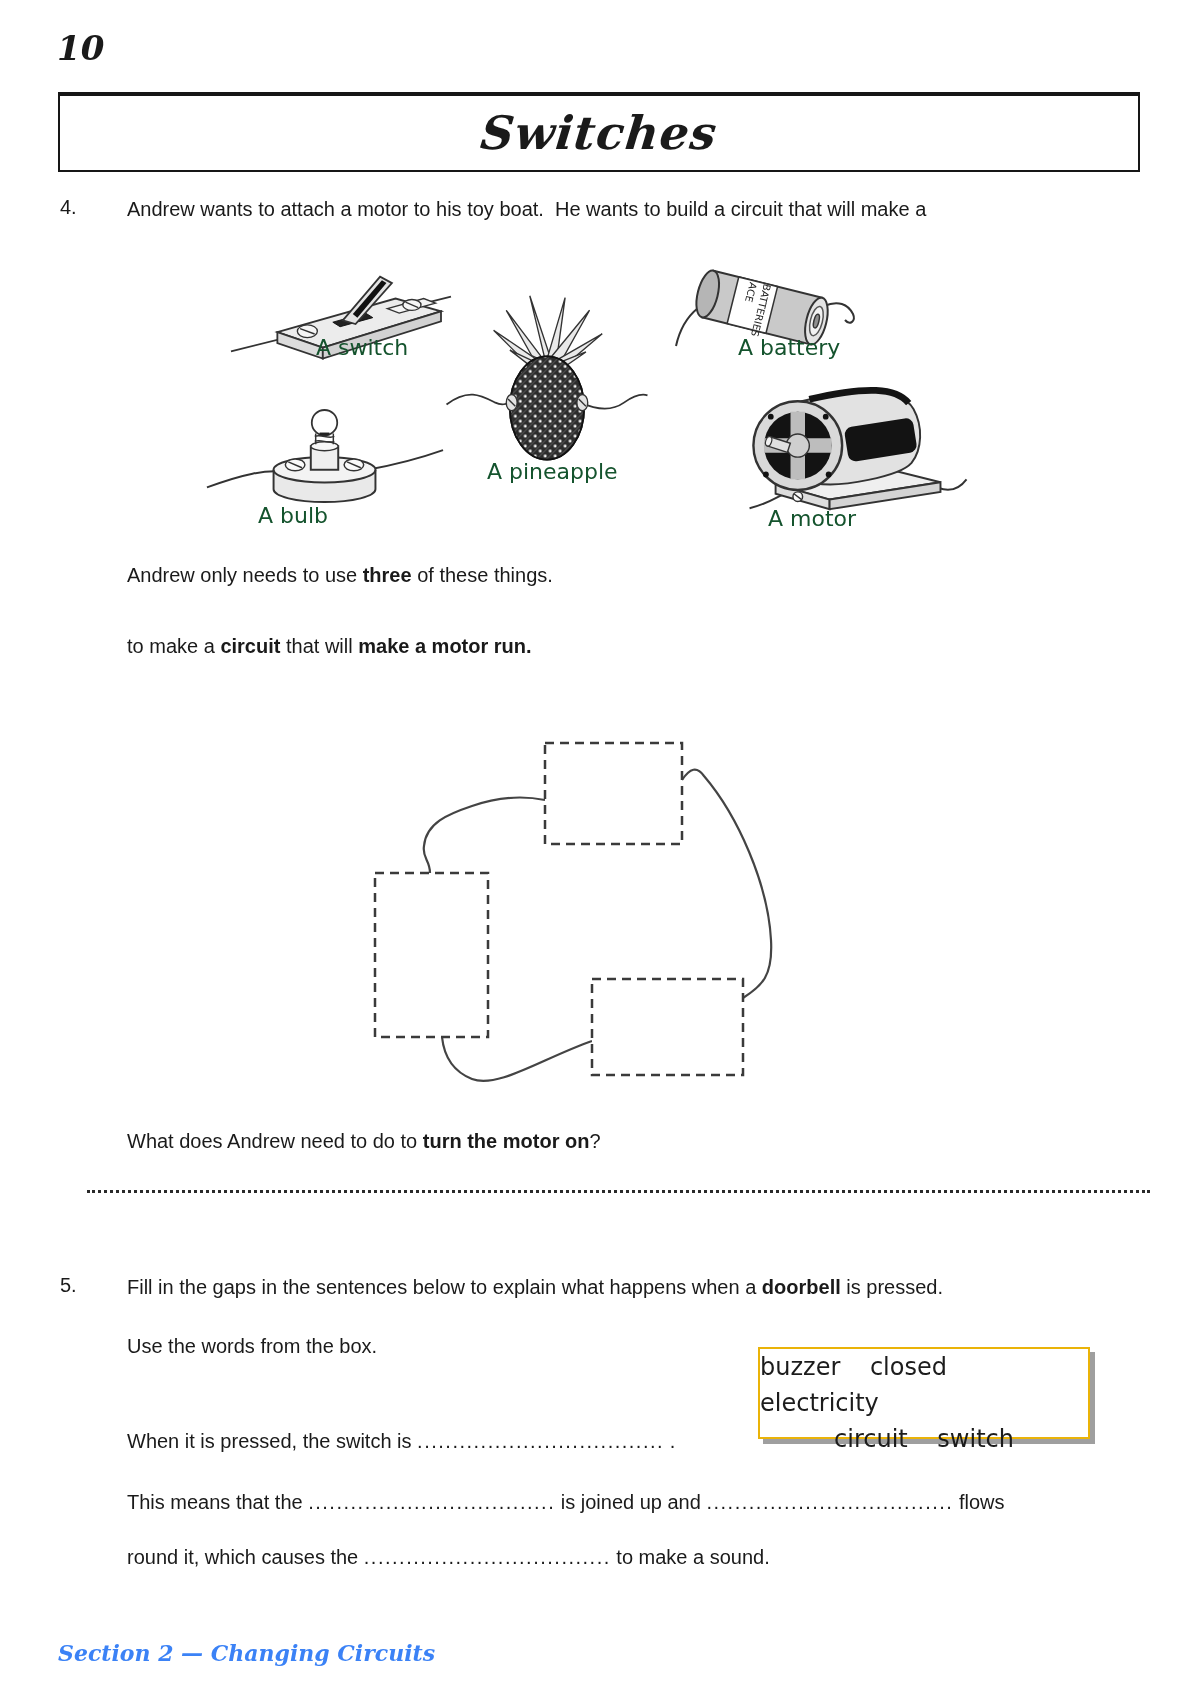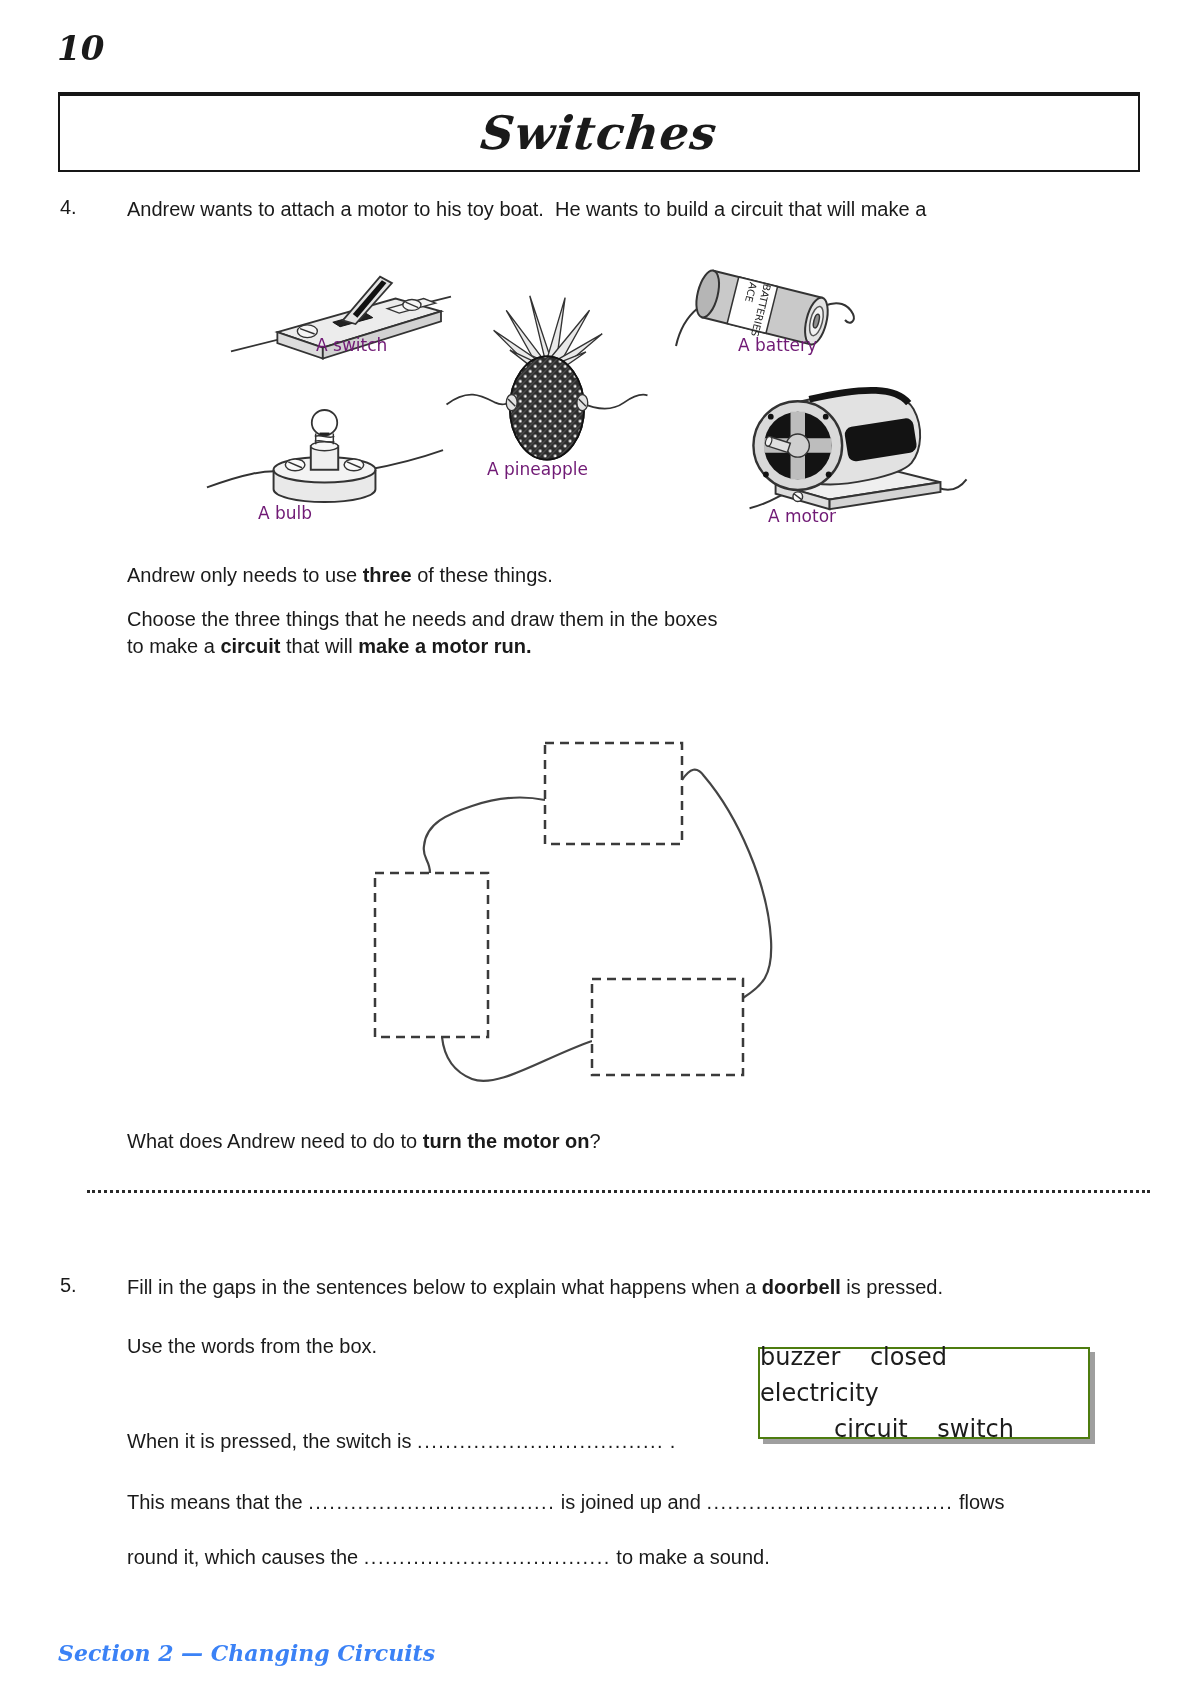--- a/index.html
+++ b/index.html
@@ -2,30 +2,30 @@
 <html><head>
 <meta charset="utf-8">
 <style>
   html,body{margin:0;padding:0;background:#888;}
   #page{position:relative;width:1200px;height:1698px;background:#ffffff;margin:0 auto;
         font-family:"Liberation Sans",sans-serif;color:#1a1a1a;overflow:hidden;}
   .abs{position:absolute;}
   .line{white-space:pre;font-size:20px;line-height:27px;color:#1a1a1a;}
   .b{font-weight:bold;}
   .qnum{font-size:20px;font-weight:normal;}
-  .hand{font-family:"DejaVu Sans",sans-serif;font-size:17px;color:#701a75;}
+  .hand{font-family:"DejaVu Sans",sans-serif;font-size:22px;color:#14532d;}
   #page-number{font-family:"DejaVu Serif",serif;font-style:italic;font-weight:bold;font-size:34px;}
   #title-box{left:58px;top:92px;width:1078px;height:74px;border:2px solid #161616;border-top-width:4px;
              display:flex;align-items:center;justify-content:center;}
   #title-text{font-family:"DejaVu Serif",serif;font-style:italic;font-weight:bold;font-size:46px;
               letter-spacing:1px;transform:skewX(-6deg);}
   .dotline{border-bottom:3px dotted #2a2a2a;}
   .blank{letter-spacing:1.5px;}
-  #word-box{left:758px;top:1347px;width:328px;height:88px;border:2px solid #4d7c0f;background:#fff;
-            box-shadow:5px 5px 0 #9f9f9f;display:flex;flex-direction:column;align-items:center;justify-content:center;}
+  #word-box{left:758px;top:1347px;width:328px;height:88px;border:2px solid #eab308;background:#fff;
+            box-shadow:5px 5px 0 #9f9f9f;display:flex;flex-direction:column;align-items:center;}
   .word-line{font-family:"DejaVu Sans",sans-serif;font-size:24px;color:#1c1c1c;word-spacing:22px;line-height:36px;}
   .footer{font-family:"DejaVu Serif",serif;font-style:italic;font-weight:bold;font-size:22px;color:#3b82f6;}
   svg{display:block;overflow:visible;}
 </style>
 </head>
 <body>
 
 <div id="page">
 
   <div id="page-number" class="abs" style="left:57px;top:28px;">10</div>
@@ -147,21 +147,20 @@
       <circle cx="107" cy="38" r="3" fill="#111"></circle>
       <circle cx="45" cy="98" r="3" fill="#111"></circle>
       <circle cx="110" cy="98" r="3" fill="#111"></circle>
       <circle cx="78" cy="121" r="5" fill="#fafafa" stroke="#333" stroke-width="1.5"></circle>
       <line x1="74" y1="118" x2="82" y2="124" stroke="#333" stroke-width="1.5"></line>
     </svg>
   </div>
   <div class="abs hand" style="left:768px;top:506px;">A motor</div>
 
   <div class="abs line" style="left:127px;top:562px;"><span>Andrew only needs to use </span><span class="b">three</span><span> of these things.</span></div>
-  <div class="abs line" style="left:127px;top:606px;">Choose the three things that he needs and draw them in the boxes</div>
   <div class="abs line" style="left:127px;top:633px;"><span>to make a </span><span class="b">circuit</span><span> that will </span><span class="b">make a motor run.</span></div>
 
   <div class="abs" style="left:300px;top:688px;">
     <svg width="600" height="400" viewBox="0 0 600 400">
       <path d="M245,112 C220,107 195,110 172,118 C148,126 126,135 124,158 C122,170 130,172 130,185" fill="none" stroke="#444" stroke-width="2.2"></path>
       <path d="M382,92 C390,80 397,78 404,88 C438,128 468,196 471,252 C473,288 462,298 443,310" fill="none" stroke="#444" stroke-width="2.2"></path>
       <path d="M142,349 C144,368 152,383 172,391 C198,401 243,370 292,353" fill="none" stroke="#444" stroke-width="2.2"></path>
       <rect x="245" y="55" width="137" height="101" fill="#fff" stroke="#3a3a3a" stroke-width="2.5" stroke-dasharray="9 6"></rect>
       <rect x="75" y="185" width="113" height="164" fill="#fff" stroke="#3a3a3a" stroke-width="2.5" stroke-dasharray="9 6"></rect>
       <rect x="292" y="291" width="151" height="96" fill="#fff" stroke="#3a3a3a" stroke-width="2.5" stroke-dasharray="9 6"></rect>

